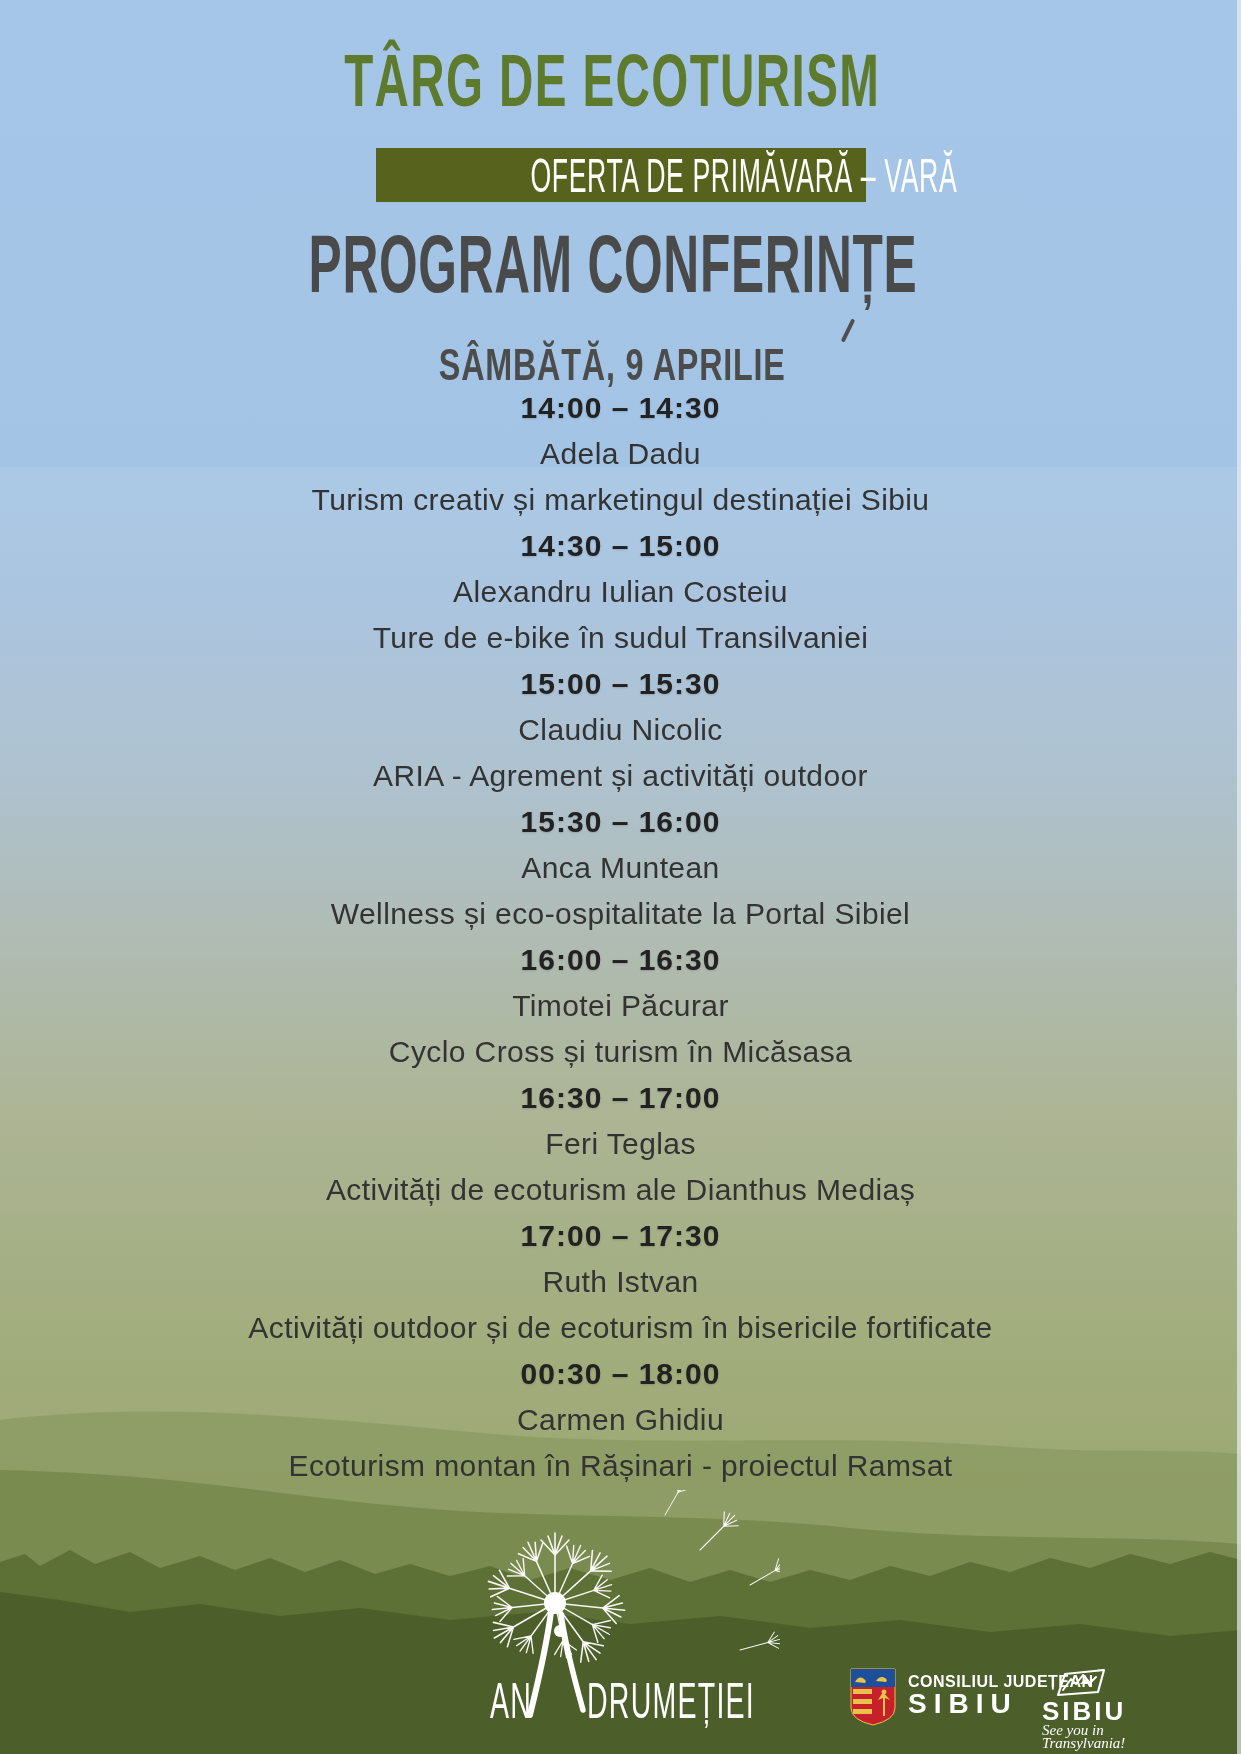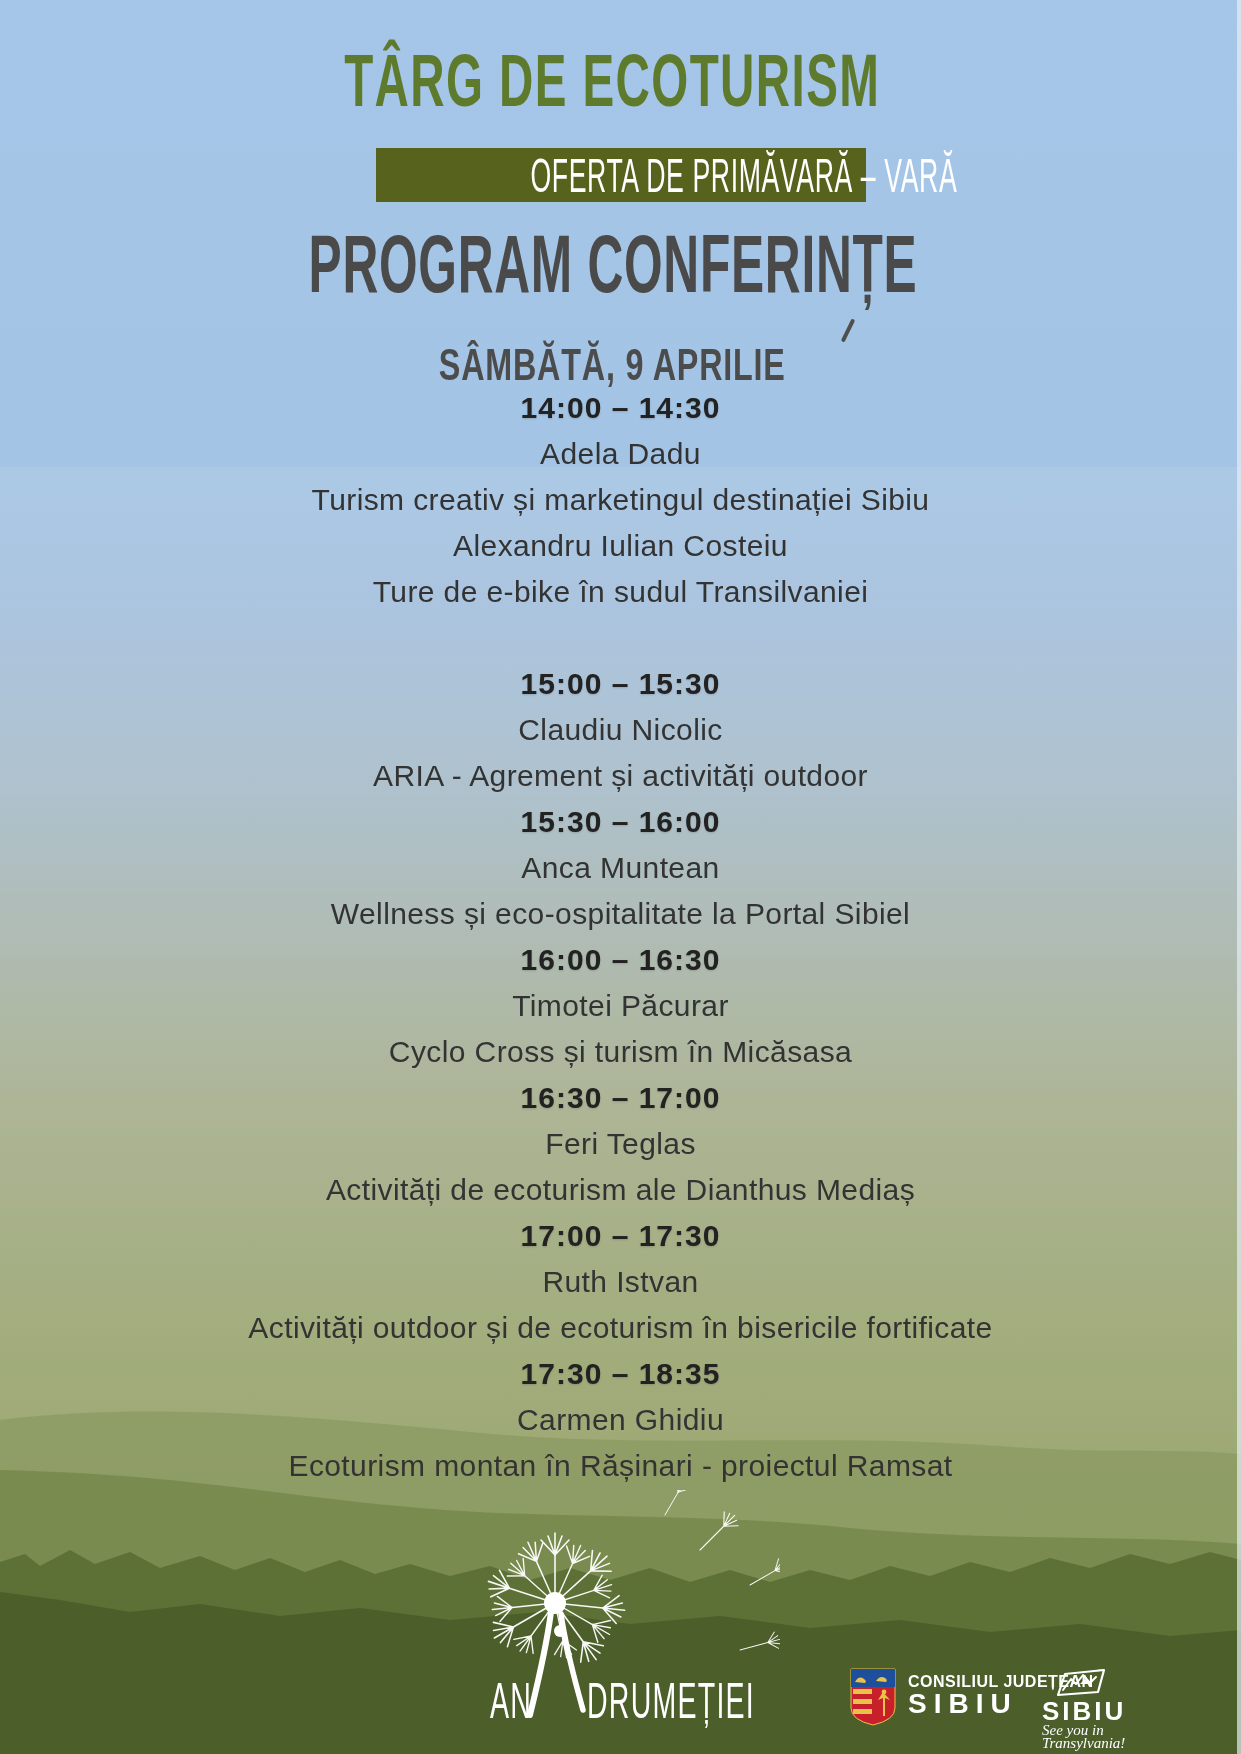--- a/index.html
+++ b/index.html
@@ -107,20 +107,21 @@
 
   <div class="schedule">
 
       <div class="slot">
         <div class="time">14:00 – 14:30</div>
         <div class="speaker">Adela Dadu</div>
         <div class="topic">Turism creativ și marketingul destinației Sibiu</div>
       </div>
 
       <div class="slot">
+        <div class="time">14:30 – 15:00</div>
         <div class="speaker">Alexandru Iulian Costeiu</div>
         <div class="topic">Ture de e-bike în sudul Transilvaniei</div>
       </div>
 
       <div class="slot">
         <div class="time">15:00 – 15:30</div>
         <div class="speaker">Claudiu Nicolic</div>
         <div class="topic">ARIA - Agrement și activități outdoor</div>
       </div>
 
@@ -142,21 +143,21 @@
         <div class="topic">Activități de ecoturism ale Dianthus Mediaș</div>
       </div>
 
       <div class="slot">
         <div class="time">17:00 – 17:30</div>
         <div class="speaker">Ruth Istvan</div>
         <div class="topic">Activități outdoor și de ecoturism în bisericile fortificate</div>
       </div>
 
       <div class="slot">
-        <div class="time">17:30 – 18:35</div>
+        <div class="time">00:30 – 18:00</div>
         <div class="speaker">Carmen Ghidiu</div>
         <div class="topic">Ecoturism montan în Rășinari - proiectul Ramsat</div>
       </div>
     </div>
 
   <div class="footer">
 
     <svg class="dandelion-svg" viewBox="0 0 330 235">
       <defs>
         <g id="tuft" fill="none" stroke="#ffffff" stroke-width="1.6" stroke-linecap="round">

